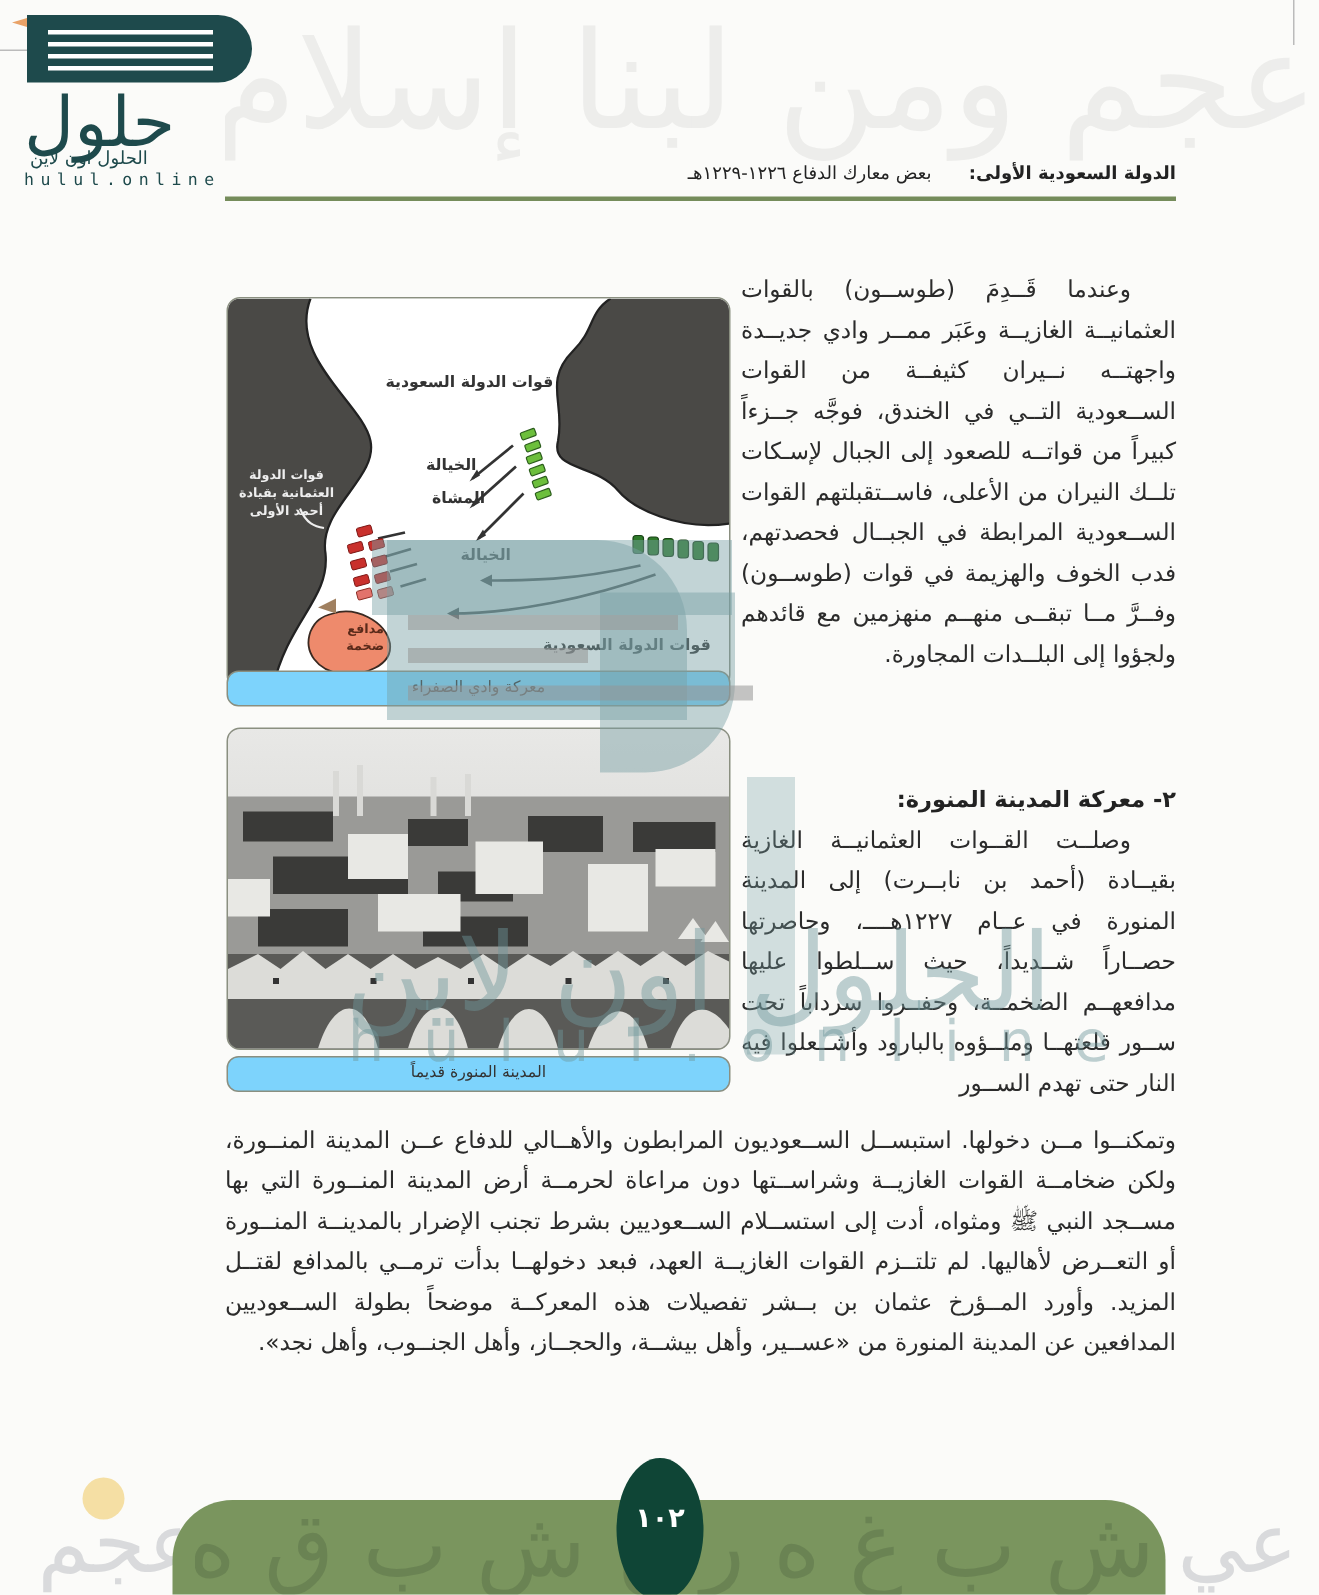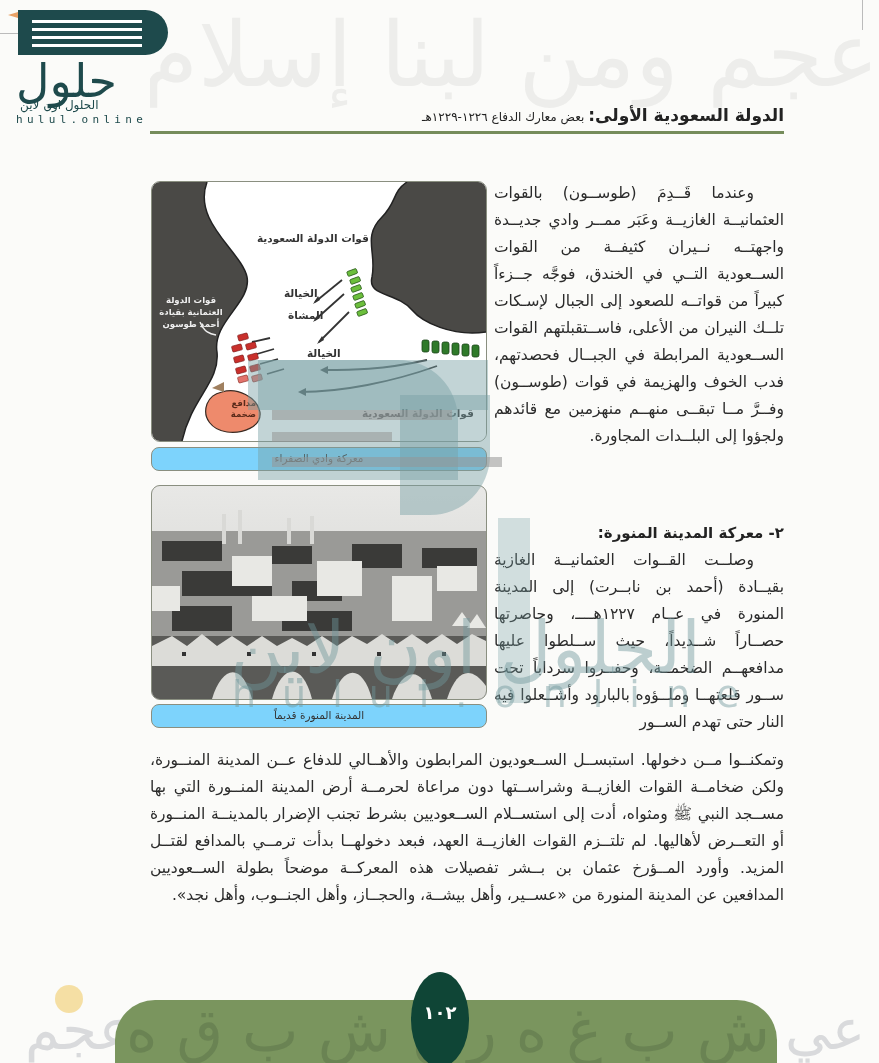--- a/index.html
+++ b/index.html
@@ -37,21 +37,21 @@
     letter-spacing:4.3px; font-family:"DejaVu Sans Mono", monospace;
   }
   
   .header {
     position:absolute; right:95px; top:104px; left:150px; height:22px;
     direction:rtl; display:flex; align-items:center; justify-content:space-between;
   }
   .hdr-right { font-weight:bold; font-size:13px; color:#222; }
   .hdr-sep { margin:0 6px; font-weight:normal; }
   .hdr-left { font-size:12px; color:#222; }
-  .hdr-left b { font-weight:bold; font-size:17px; }
+  .hdr-left b { font-weight:bold; font-size:12px;margin-left:21px; }
   .hdr-rule {
     position:absolute; left:150px; width:634px; top:131px; height:3px;
     background:#758c5b;
   }
   
   .col-text {
     position:absolute; direction:rtl; text-align:justify; text-align-last:right;
     font-size:15.5px; line-height:27px; color:#2b2b2b;
   }
   .indent { text-indent:30px; }
@@ -127,21 +127,21 @@
 <div class="header">
   <div class="hdr-left">
     <b>الدولة السعودية الأولى:</b>
     <span>بعض معارك الدفاع ١٢٢٦-١٢٢٩هـ</span>
   </div>
 </div>
 <div class="hdr-rule"></div>
 
 <div class="col-text indent" style="left:494px; top:180px; width:290px;">وعندما قَــدِمَ (طوســون) بالقوات العثمانيــة الغازيــة وعَبَر ممــر وادي جديــدة واجهتــه نــيران كثيفــة من القوات الســعودية التــي في الخندق، فوجَّه جــزءاً كبيراً من قواتــه للصعود إلى الجبال لإسـكات تلــك النيران من الأعلى، فاســتقبلتهم القوات الســعودية المرابطة في الجبــال فحصدتهم، فدب الخوف والهزيمة في قوات (طوســون) وفــرَّ مــا تبقــى منهــم منهزمين مع قائدهم ولجؤوا إلى البلــدات المجاورة.</div>
 
-<div class="fig" style="left:151px; top:181px; width:334px; height:259px;">
+<div class="fig" style="left:151px; top:198px; width:334px; height:259px;">
   <svg width="334" height="259" viewBox="0 0 334 259">
     <rect width="334" height="259" fill="#ffffff"></rect>
 
     <path d="M0,0 L55,0 C40,40 90,70 95,95 C100,120 60,140 65,170 C68,200 40,215 30,259 L0,259 Z" fill="#4a4946"></path>
     <path d="M55,0 C40,40 90,70 95,95 C100,120 60,140 65,170 C68,200 40,215 30,259" fill="none" stroke="#222" stroke-width="1.5"></path>
 
     <path d="M255,0 L334,0 L334,150 C300,155 270,140 260,128 C245,110 215,115 220,95 C225,70 210,55 230,35 C245,20 240,10 255,0 Z" fill="#4a4946"></path>
     <path d="M255,0 C240,10 245,20 230,35 C210,55 225,70 220,95 C215,115 245,110 260,128 C270,140 300,155 334,150" fill="none" stroke="#222" stroke-width="1.5"></path>
 
     <g fill="#6cbf3c" stroke="#2d5e1e" stroke-width="0.8">
@@ -198,21 +198,21 @@
     <path d="M70,210 C85,205 105,215 108,230 C110,245 90,252 75,250 C60,248 50,236 55,222 C58,215 62,212 70,210 Z" fill="#ee8a6c" stroke="#3a2a22" stroke-width="1.2"></path>
     <polygon points="60,206 72,200 72,210" fill="#a08060"></polygon>
 
     <path d="M48,140 C52,150 58,152 64,153" stroke="#eee" stroke-width="1.4" fill="none"></path>
   </svg>
   <div class="map-label" style="left:105px; top:50px;">قوات الدولة السعودية</div>
   <div class="map-label" style="left:132px; top:105px;">الخيالة</div>
   <div class="map-label" style="left:136px; top:127px;">المشاة</div>
   <div class="map-label" style="left:155px; top:165px;">الخيالة</div>
   <div class="map-label" style="left:210px; top:225px;">قوات الدولة السعودية</div>
-  <div class="map-label map-label-w" style="left:2px; top:112px; width:74px; white-space:normal;">قوات الدولة العثمانية بقيادة أحمد طوسون</div>
+  <div class="map-label map-label-w" style="left:2px; top:112px; width:74px; white-space:normal;">قوات الدولة العثمانية بقيادة أحمد الأولى</div>
   <div class="map-label" style="left:60px; top:216px; width:44px; font-size:8.5px; color:#5a2a1a; white-space:normal; line-height:11px;">مدافع ضخمة</div>
 </div>
 <div class="caption" style="left:151px; top:447px; width:334px; height:22px;">معركة وادي الصفراء</div>
 
 <div class="fig" style="left:151px; top:485px; width:334px; height:213px; background:#8a8a88;">
   <svg width="334" height="213" viewBox="0 0 334 213">
     <defs>
       <linearGradient id="sky" x1="0" y1="0" x2="0" y2="1">
         <stop offset="0" stop-color="#e8e8e6"></stop>
           <stop offset="1" stop-color="#cfcfcc"></stop>

